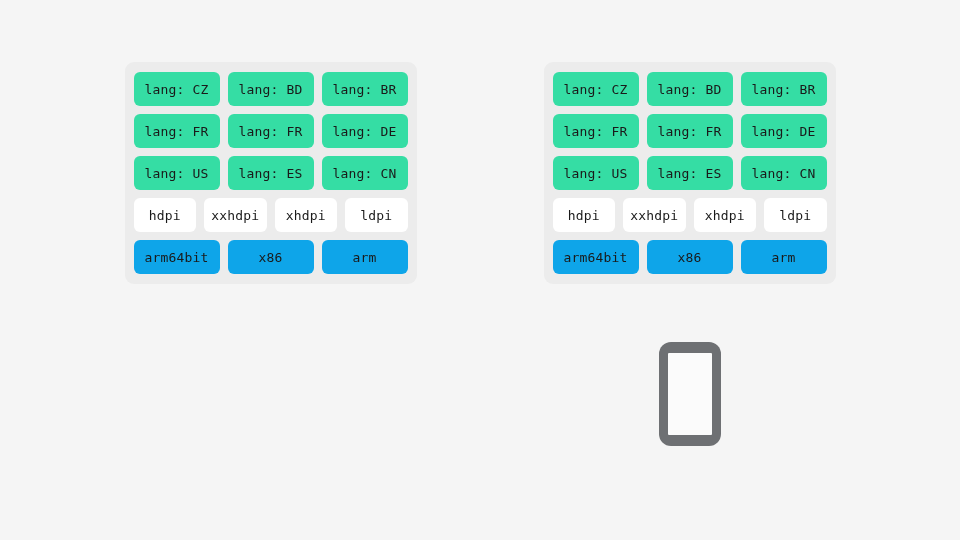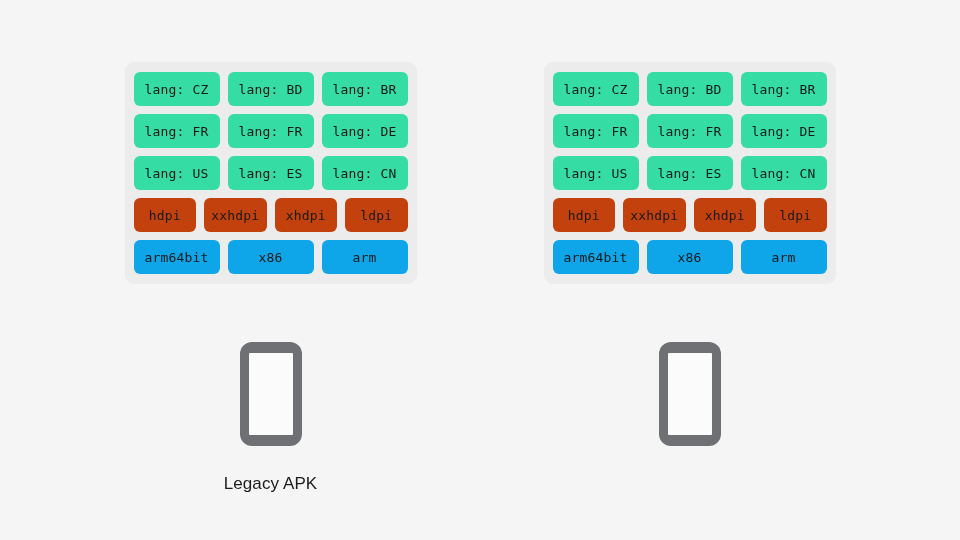--- a/index.html
+++ b/index.html
@@ -57,21 +57,21 @@
     align-items: center;
     justify-content: center;
     font-family: "DejaVu Sans Mono", "Liberation Mono", monospace;
     font-size: 13px;
     color: #1a1a1a;
     letter-spacing: 0.2px;
     white-space: nowrap;
   }
 
   .chip.lang { background: #35dda4; }
-  .chip.dpi  { background: #c2410c; }
+  .chip.dpi  { background: #ffffff; }
   .chip.abi  { background: #0ea5e9; }
 
   
   .device-wrap {
     margin-top: 58px;
     display: flex;
     flex-direction: column;
     align-items: center;
   }
 
@@ -136,26 +136,20 @@
       </div>
 
       <div class="chip-row">
         <div class="chip abi">arm64bit</div>
         <div class="chip abi">x86</div>
         <div class="chip abi">arm</div>
       </div>
 
     </div>
 
-    <div class="device-wrap">
-      <div class="phone">
-        <div class="phone-screen"></div>
-      </div>
-      <div class="device-label">Legacy APK</div>
-    </div>
 
   </div>
 
   <div class="column">
 
     <div class="panel">
 
       <div class="chip-row">
         <div class="chip lang">lang: CZ</div>
         <div class="chip lang">lang: BD</div>

